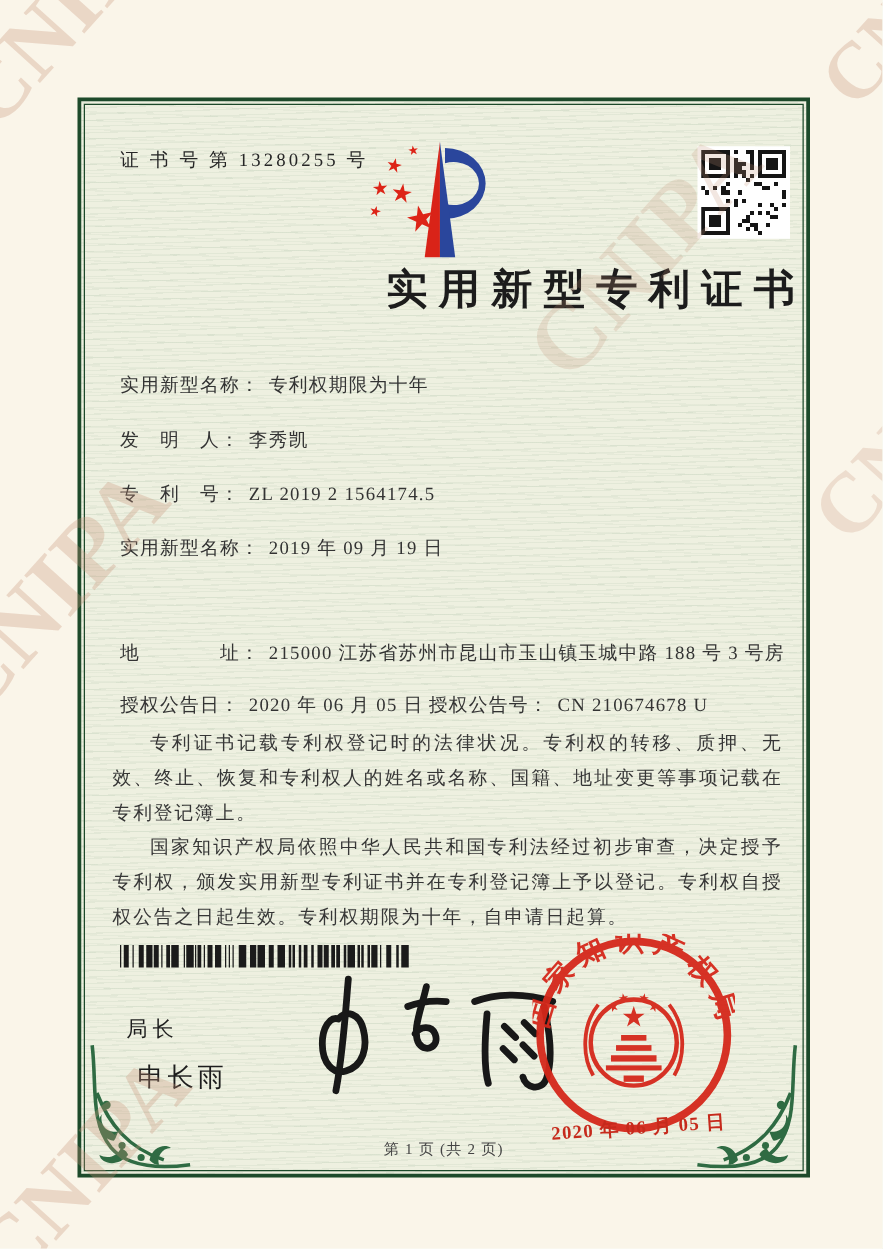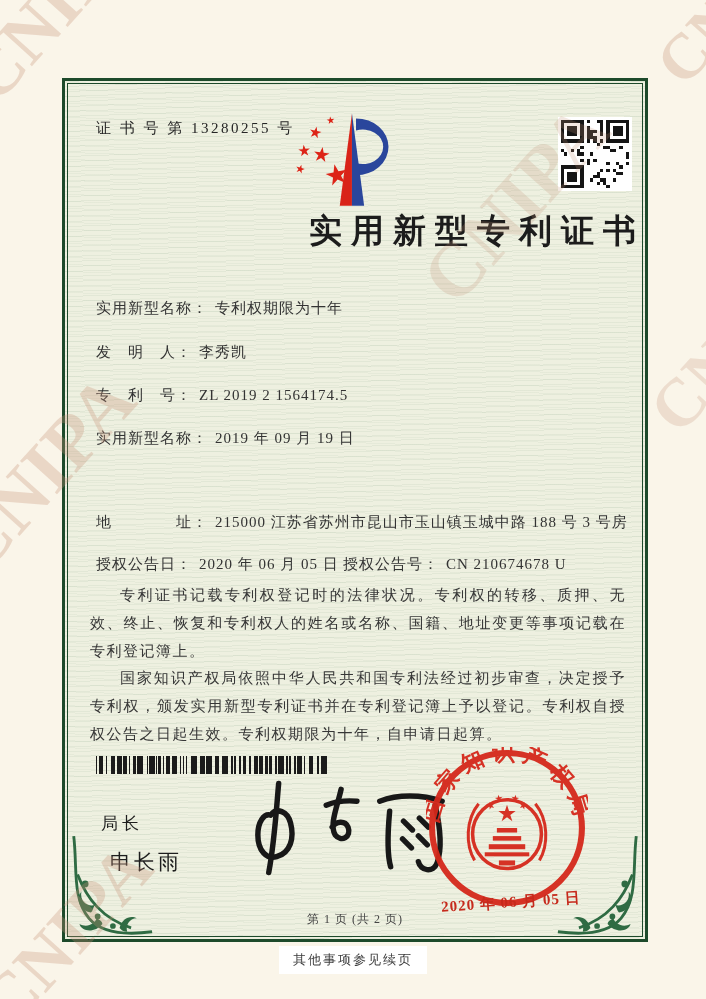--- a/index.html
+++ b/index.html
@@ -322,21 +322,20 @@
         <path d="M36,98 C28,108 14,106 12,98 C20,102 28,98 30,92 C34,94 36,96 36,98 Z"></path>
         <path d="M54,102 C56,92 66,88 72,92 C64,92 60,100 62,106 C58,106 56,104 54,102 Z"></path>
         <circle cx="18" cy="56" r="3.5"></circle>
           <circle cx="31" cy="90" r="3"></circle>
           <circle cx="47" cy="100" r="3"></circle>
       </g>
     </svg>
 
   </div>
 
-  <div class="note-box">其他事项参见续页</div>
 
   <div class="watermark wm1">CNIPA</div>
   <div class="watermark wm2">CNIPA</div>
   <div class="watermark wm3">CNIPA</div>
   <div class="watermark wm4">CNIPA</div>
   <div class="watermark wm5">CNIPA</div>
   <div class="watermark wm6">CNIPA</div>
 
 </div>
 

